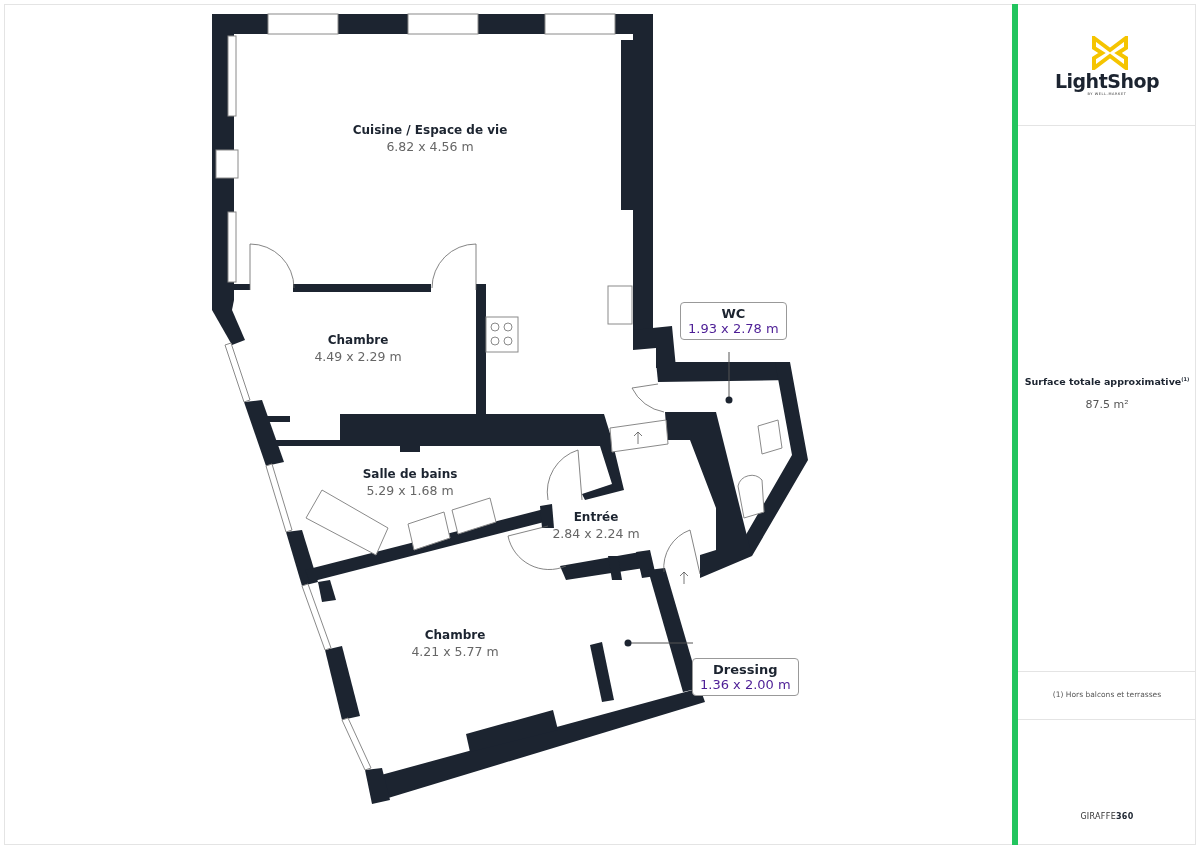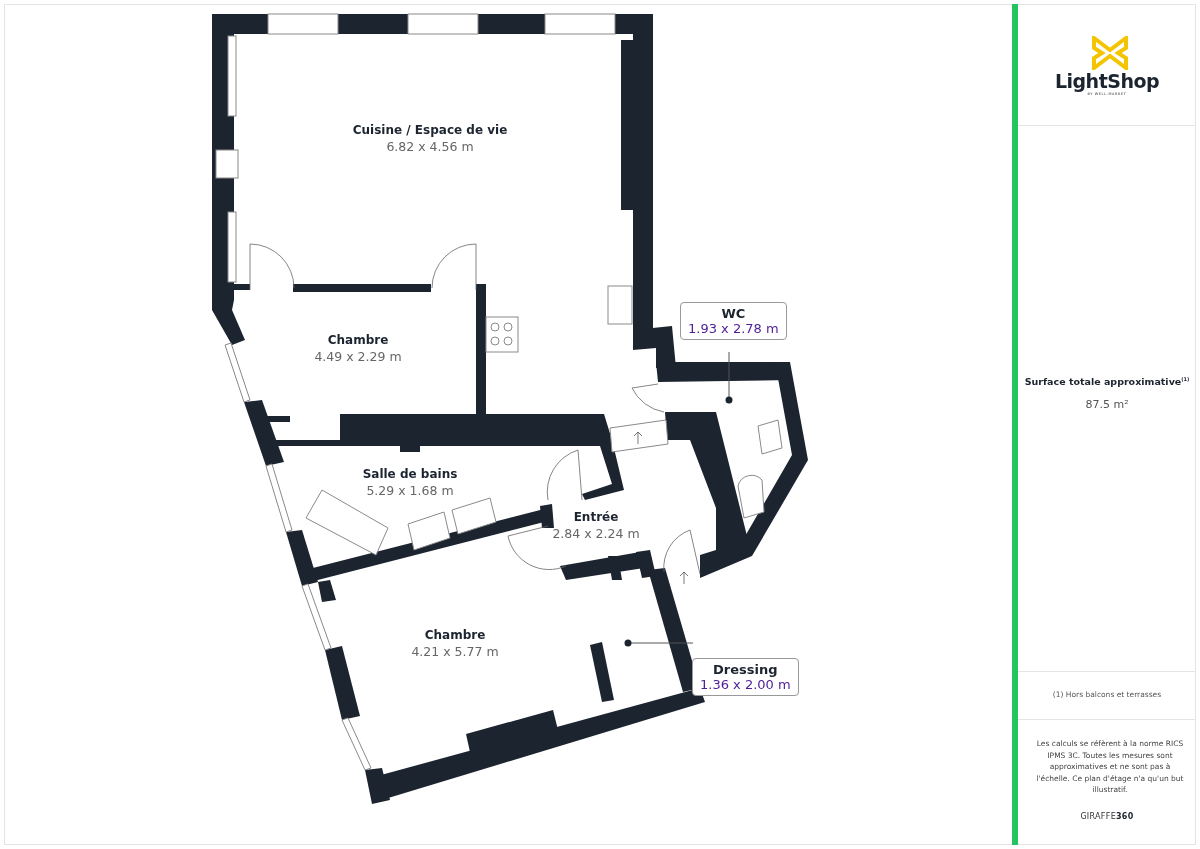--- a/index.html
+++ b/index.html
@@ -184,16 +184,15 @@
     <div class="logo-sub">BY WELL-MARKET</div>
   </div>
   <div class="sec surf-sec">
     <div class="surf-title"><span>Surface totale approximative</span><sup>(1)</sup></div>
     <div class="surf-val">87.5 m²</div>
   </div>
   <div class="sec note-sec">
     <div class="note">(1) Hors balcons et terrasses</div>
   </div>
   <div class="sec calc-sec">
-    <div class="calc">Les calculs se réfèrent à la norme RICS IPMS 3C. Toutes les mesures sont approximatives et ne sont pas à l'échelle. Ce plan d'étage n'a qu'un but illustratif.</div>
     <div class="brand"><span>GIRAFFE</span><b>360</b></div>
   </div>
 </div>
 
 </body></html>

